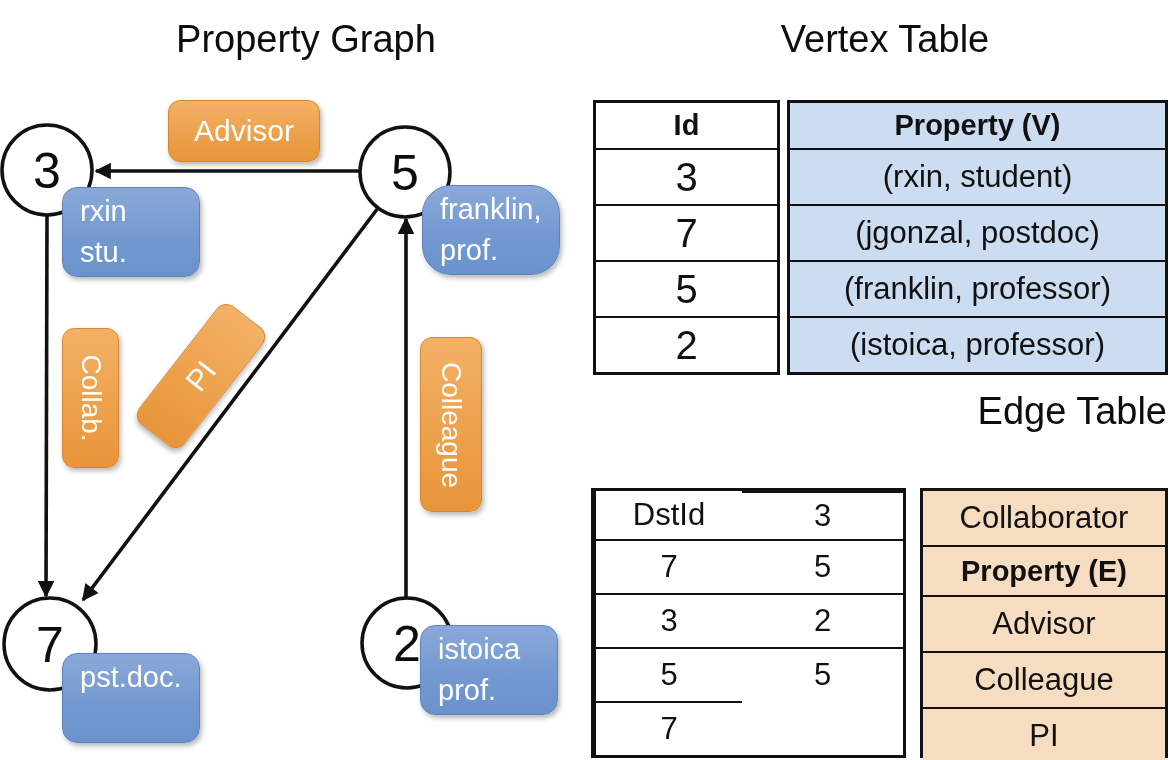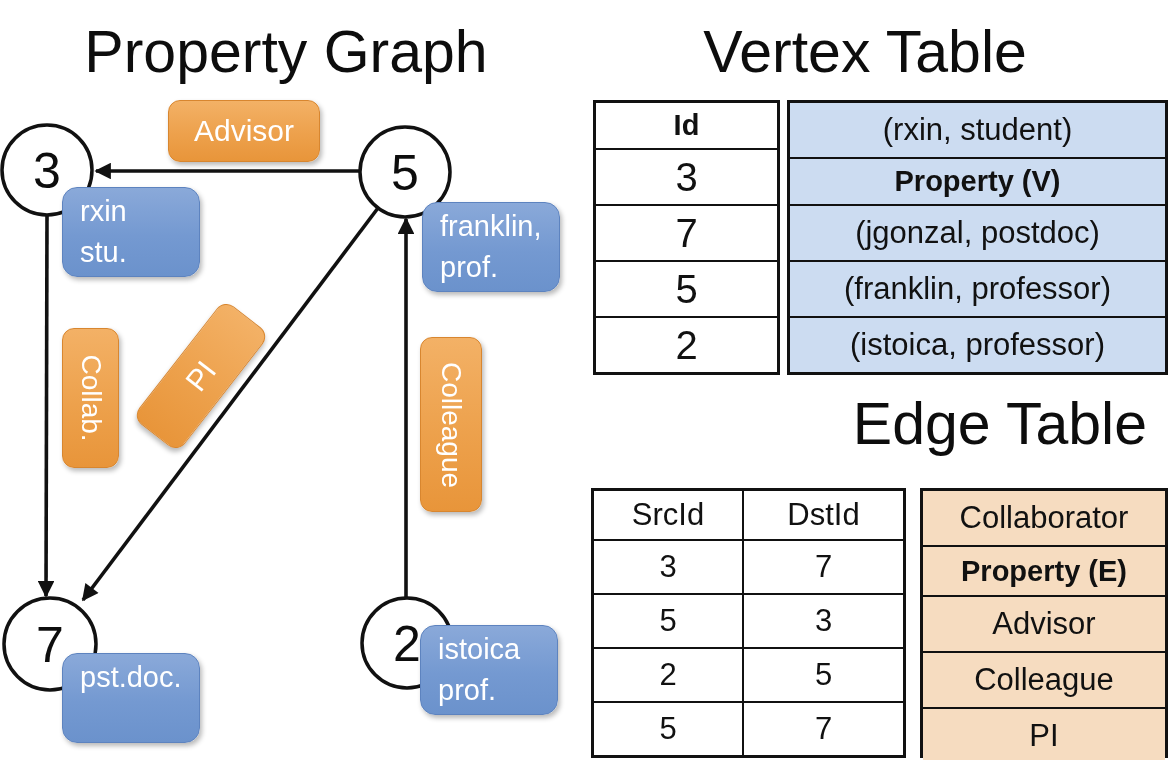--- a/index.html
+++ b/index.html
@@ -1,21 +1,21 @@
 <!DOCTYPE html>
 <html><head>
 <meta charset="utf-8">
 <style>
   html,body{margin:0;padding:0;background:#fff;}
   .canvas{position:relative;width:1170px;height:760px;background:#fff;overflow:hidden;
           font-family:"Liberation Sans",sans-serif;color:#111;}
   .gsvg{position:absolute;left:0;top:0;}
 
-  .title{position:absolute;text-align:center;font-size:59px;font-weight:300;
-         letter-spacing:0px;color:#0d0d0d;white-space:nowrap;}
+  .title{position:absolute;text-align:center;font-size:38px;font-weight:300;
+         letter-spacing:0px;color:#0d0d0d;white-space:nowrap;padding-left:20px;}
   .pg-title{left:0;top:18px;width:572px;}
   .vt-title{left:585px;top:18px;width:560px;}
   .et-title{left:585px;top:390px;width:562px;text-align:right;}
 
   
   .elabel{position:absolute;display:flex;align-items:center;justify-content:center;
           background:linear-gradient(180deg,#f3b166 0%,#eda14c 55%,#e8953a 100%);
           border:1px solid #d8862f;border-radius:12px;color:#fff;
           box-shadow:2px 3px 5px rgba(0,0,0,0.28);font-size:30px;}
   .elabel span{white-space:nowrap;}
@@ -26,21 +26,21 @@
   .rot90{transform:rotate(90deg);}
   .rotm90{transform:rotate(-90deg);}
 
   
   .vprop{position:absolute;width:138px;height:90px;border-radius:15px;
          background:linear-gradient(180deg,#8aa9d9 0%,#7499d1 55%,#6b92cc 100%);
          border:1px solid #5d83bf;color:#fff;font-size:29px;line-height:41px;
          padding:3px 0 0 17px;box-sizing:border-box;
          box-shadow:2px 3px 5px rgba(0,0,0,0.28);}
   .vp-rxin{left:62px;top:187px;}
-  .vp-franklin{left:422px;top:202px;}
+  .vp-franklin{left:422px;top:185px;border-radius:29px;}
   .vp-jgonzal{left:62px;top:653px;}
   .vp-istoica{left:420px;top:625px;}
 
   
   .tcol{position:absolute;box-sizing:border-box;border:3px solid #111;background:#fff;}
   .cell{display:flex;align-items:center;justify-content:center;border-top:2px solid #111;
         font-size:31px;font-weight:300;}
   .cell:first-child{border-top:none;}
   .hdr{font-weight:bold;font-size:29px;}
   .num{font-size:40px;}
@@ -120,29 +120,28 @@
   </div>
 
   <div class="tcol vt-id">
     <div class="cell hdr h53">Id</div>
     <div class="cell num h54">3</div>
     <div class="cell num h54">7</div>
     <div class="cell num h54">5</div>
     <div class="cell num h54">2</div>
   </div>
   <div class="tcol vt-prop vblue">
+    <div class="cell hdr h53">Property (V)</div>
     <div class="cell h54">(rxin, student)</div>
-    <div class="cell hdr h53">Property (V)</div>
     <div class="cell h54">(jgonzal, postdoc)</div>
     <div class="cell h54">(franklin, professor)</div>
     <div class="cell h54">(istoica, professor)</div>
   </div>
 
   <div class="tcol et-left">
-    <div class="gc r1 hdr">SrcId</div>
     <div class="gc r1 c2 hdr">DstId</div>
     <div class="gc num">3</div>
     <div class="gc c2 num">7</div>
     <div class="gc num">5</div>
     <div class="gc c2 num">3</div>
     <div class="gc num">2</div>
     <div class="gc c2 num">5</div>
     <div class="gc num">5</div>
     <div class="gc c2 num">7</div>
   </div>

